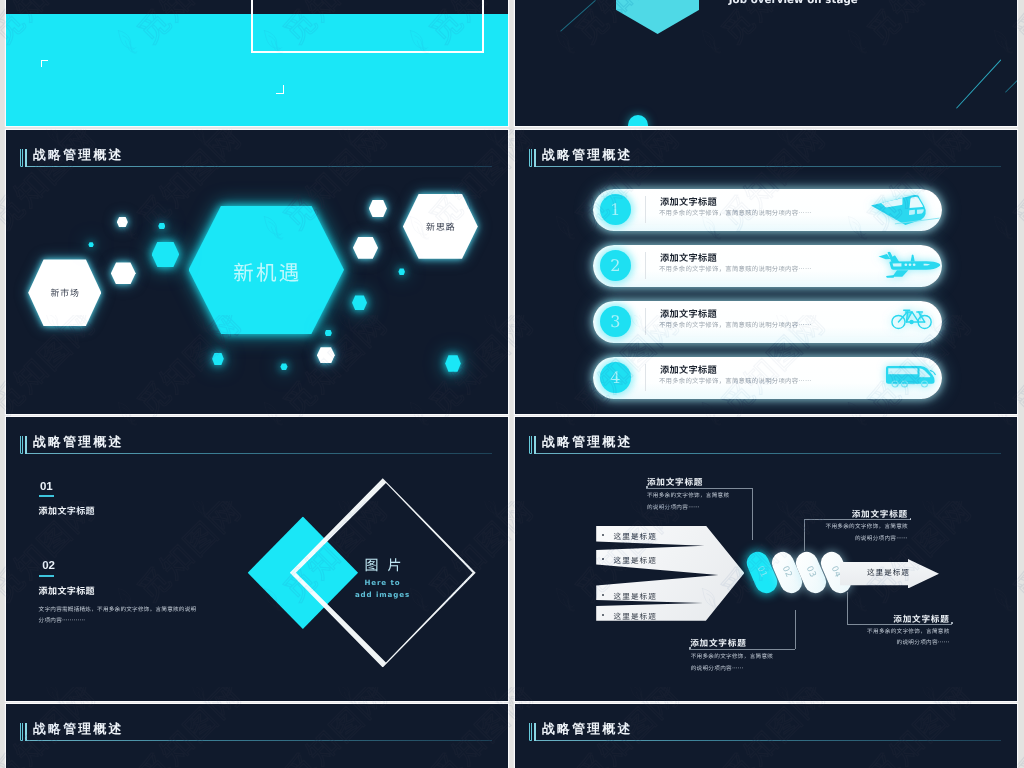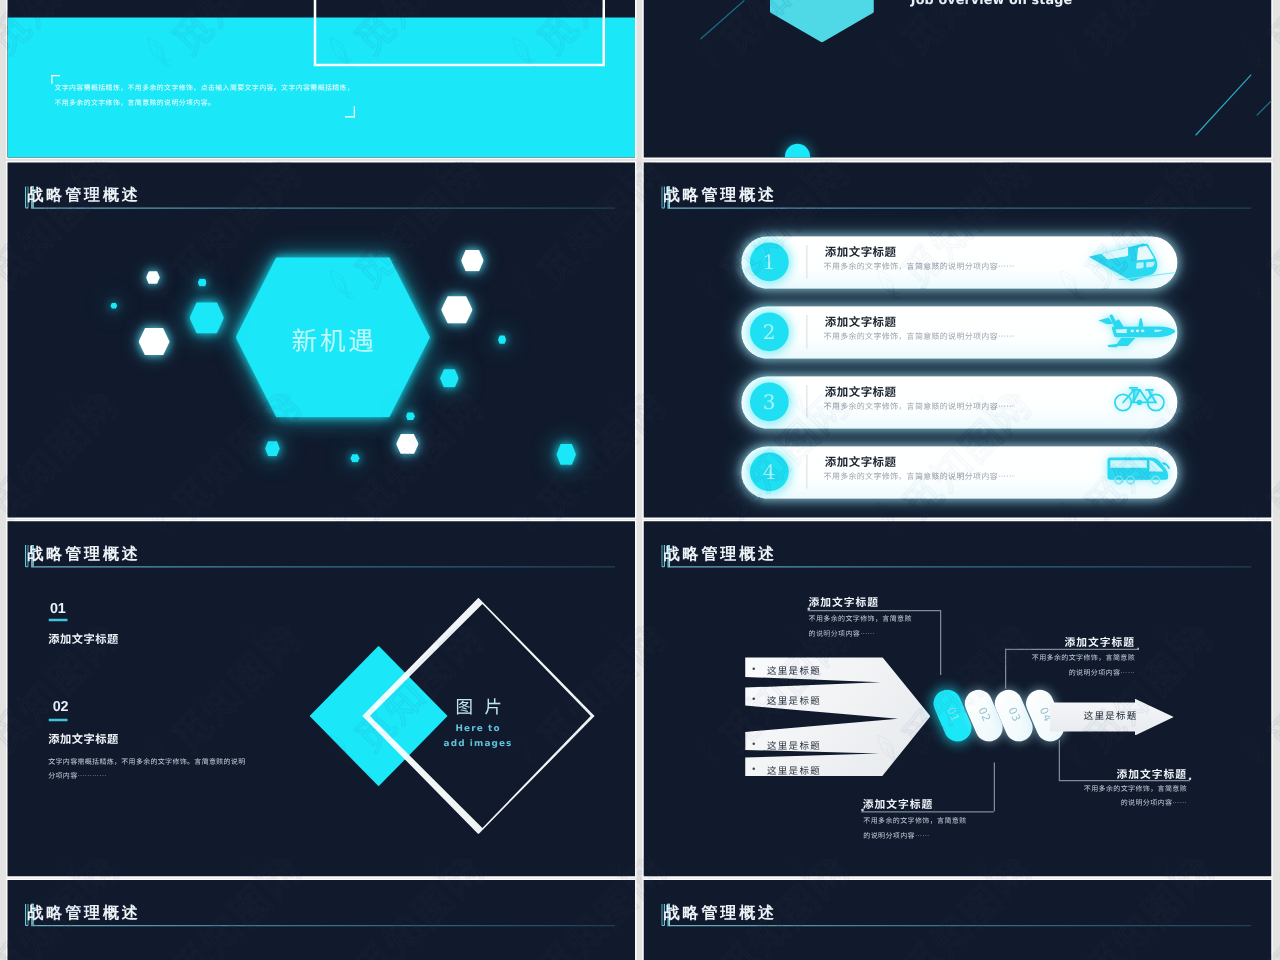--- a/index.html
+++ b/index.html
@@ -26,22 +26,22 @@
   .hexc .shape{background:#1ae7f7;}
 
   
   .hdr .barA{position:absolute;left:14px;top:18.5px;width:3.1px;height:18.2px;
       border:1px solid #66cadb;box-sizing:border-box;border-top:none;
       border-bottom-left-radius:1.5px;border-bottom-right-radius:1.5px;}
   .hdr .barB{position:absolute;left:18.6px;top:18.5px;width:2.6px;height:18.2px;
       border:1px solid #8ad6e4;box-sizing:border-box;border-bottom:none;}
   .hdr .uline{position:absolute;left:21px;top:35.7px;height:1px;width:465px;
       background:linear-gradient(90deg,#6cb6c8 0%,#3d8298 35%,#1d4257 100%);}
-  .hdr h2{position:absolute;left:16px;top:19.3px;margin:0;font-size:12.8px;line-height:14px;font-weight:700;
-      color:#eef3f8;letter-spacing:2.3px;font-family:Liberation Sans, sans-serif;}
+  .hdr h2{position:absolute;left:27px;top:19.3px;margin:0;font-size:12.8px;line-height:14px;font-weight:700;
+      color:#eef3f8;letter-spacing:2.3px;font-family:Liberation Mono, monospace;}
 
   
   .s1 .cyanband{position:absolute;left:0;top:172px;width:502px;height:112px;background:#1ae7f7;}
   .s1 .frame{position:absolute;left:244.5px;top:60px;width:233.5px;height:151.3px;
      border:2.7px solid #fff;box-sizing:border-box;}
   .s1 .body{position:absolute;left:37.5px;top:221.5px;width:450px;color:#fff;font-size:5.5px;
      line-height:12.2px;letter-spacing:.35px;font-family:"Noto Sans CJK SC","DejaVu Sans",sans-serif;}
   .s1 .ctl{position:absolute;left:34.5px;top:218.1px;width:6.2px;height:6.2px;
      border-left:1.3px solid #fff;border-top:1.3px solid #fff;}
   .s1 .cbr{position:absolute;left:269.5px;top:243px;width:7.5px;height:7.5px;
@@ -146,40 +146,47 @@
 </style>
 </head>
 <body>
 
 <div class="grid">
   <div class="slide s1">
     <div class="cyanband"></div>
     <div class="frame"></div>
     <div class="ctl"></div>
     <div class="cbr"></div>
-    <div class="body"><span>文字内容需概括精炼，不用多余的文字修饰，点击输入简要文字内容。文字内容需概括精炼，</span><br><span>不用多余的文字修饰，言简意赅的说明分项内容。</span></div>
   </div>
   <div class="slide s2">
     <div class="hx"></div>
     <div class="sub">Job overview on stage</div>
     <div class="dot"></div>
     <div class="diag" style="left:44.7px;top:188.8px;width:46.5px;background:#1c6a80;transform:rotate(-41.5deg);"></div>
     <div class="diag" style="left:441.4px;top:266.4px;width:66.2px;background:#2ba6bd;transform:rotate(-47.5deg);"></div>
     <div class="diag" style="left:489.6px;top:250px;width:17.5px;background:#1d6f86;transform:rotate(-45deg);"></div>
   </div>
   <div class="slide s3">
   <div class="hdr">
     <div class="barA"></div>
     <div class="barB"></div>
     <div class="uline"></div>
     <h2>战略管理概述</h2>
   </div>
     <div class="hex hexc" style="left:182.5px;top:75.5px;width:155.5px;height:128.5px;">
         <div class="shape"></div>
         <div class="hexlbl" style="top:55.5px;color:rgba(255,255,255,.72);font-size:20.5px;letter-spacing:2.2px;line-height:20px;padding-left:2.2px;">新机遇</div>
+      </div>
+    <div class="hex hexw" style="left:22.2px;top:129.4px;width:73.1px;height:66.5px;">
+        <div class="shape"></div>
+        <div class="hexlbl" style="top:28.4px;font-size:8.9px;line-height:10px;letter-spacing:.95px;padding-left:.95px;color:#3a4150;">新市场</div>
+      </div>
+    <div class="hex hexw" style="left:396.9px;top:64.1px;width:74.9px;height:64.7px;">
+        <div class="shape"></div>
+        <div class="hexlbl" style="top:27.6px;font-size:8.9px;line-height:10px;letter-spacing:.95px;padding-left:.95px;color:#3a4150;">新思路</div>
       </div>
     <div class="hex hexw" style="left:110.8px;top:86.8px;width:11.1px;height:10.5px;">
         <div class="shape"></div>
       </div>
     <div class="hex hexc" style="left:152.2px;top:92.8px;width:7.2px;height:6.6px;">
         <div class="shape"></div>
       </div>
     <div class="hex hexc" style="left:145.6px;top:111.7px;width:27.6px;height:25.2px;">
         <div class="shape"></div>
       </div>

